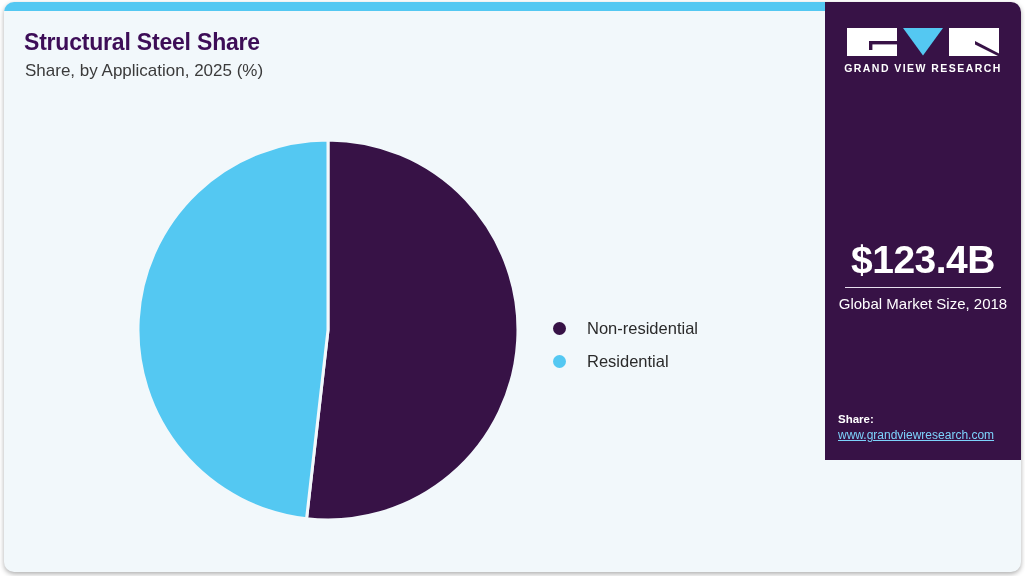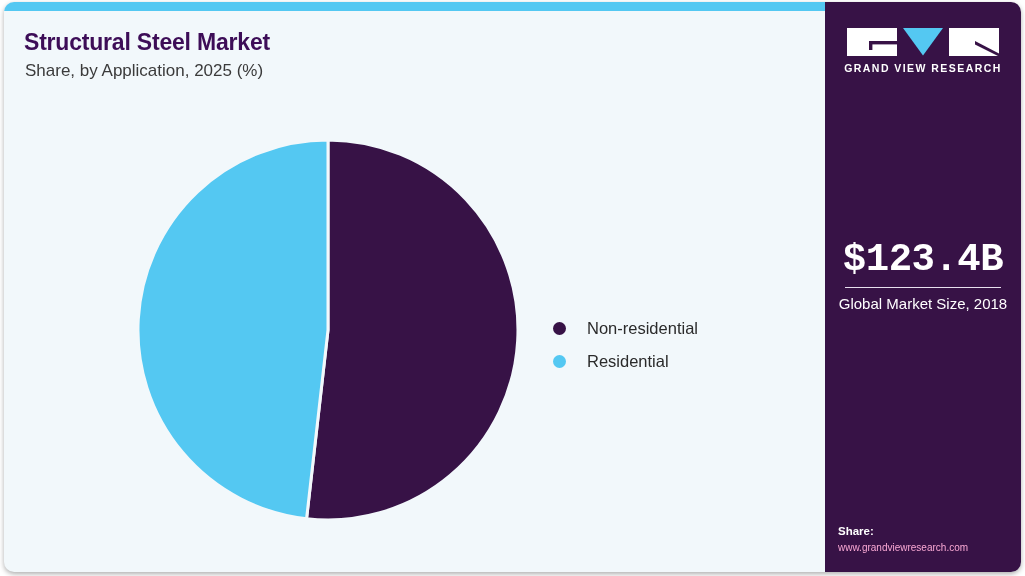--- a/index.html
+++ b/index.html
@@ -96,21 +96,21 @@
     color: #2b2b2b;
     white-space: nowrap;
   }
 
   
   #stats-sidebar {
     position: absolute;
     right: 0;
     top: 0;
     width: 196px;
-    height: 570px;
+    height: 458px;
     background: #371246;
   }
 
   
   #brand-logo {
     position: absolute;
     left: 22px;
     top: 26px;
     width: 152px;
     height: 28px;
@@ -131,21 +131,20 @@
   #market-value {
     position: absolute;
     left: 0;
     right: 0;
     top: 236px;
     text-align: center;
     font-size: 39px;
     font-weight: bold;
     color: #ffffff;
     letter-spacing: -0.5px;
-    font-family: Liberation Mono, monospace;
   }
   #value-divider {
     position: absolute;
     left: 20px;
     top: 285px;
     width: 156px;
     height: 1px;
     background: #e7dfee;
   }
   #market-value-caption {
@@ -166,36 +165,37 @@
     bottom: 16px;
     width: 185px;
   }
   #source-label {
     font-size: 11.5px;
     font-weight: bold;
     color: #ffffff;
     line-height: 16px;
   }
   #source-url {
-    font-size: 10px;
-    color: #f9a8d4;
+    font-size: 12px;
+    color: #7dd3fc;
     line-height: 17px;
     white-space: nowrap;
+    text-decoration: underline;
   }
 </style>
 </head>
 <body>
 
 <div id="infographic-card">
 
   <div id="accent-bar"></div>
 
   <div id="chart-panel">
 
-    <div id="page-title">Structural Steel Market</div>
+    <div id="page-title">Structural Steel Share</div>
     <div id="page-subtitle">Share, by Application, 2025 (%)</div>
 
     <div id="pie-chart">
       <svg width="382" height="382" viewBox="0 0 382 382" aria-hidden="true">
         <g>
           <path id="slice-0" d="M 191 191 L 191.00 1.00 A 190 190 0 1 1 169.56 379.79 Z" stroke="#f2f8fb" stroke-width="3" fill="#371246"></path>
         </g>
         <g>
           <path id="slice-1" d="M 191 191 L 169.56 379.79 A 190 190 0 0 1 191.00 1.00 Z" stroke="#f2f8fb" stroke-width="3" fill="#54c8f2"></path>
         </g>

